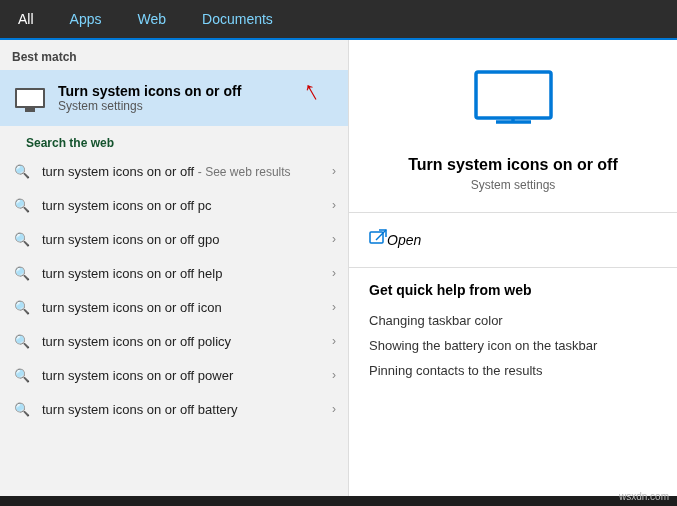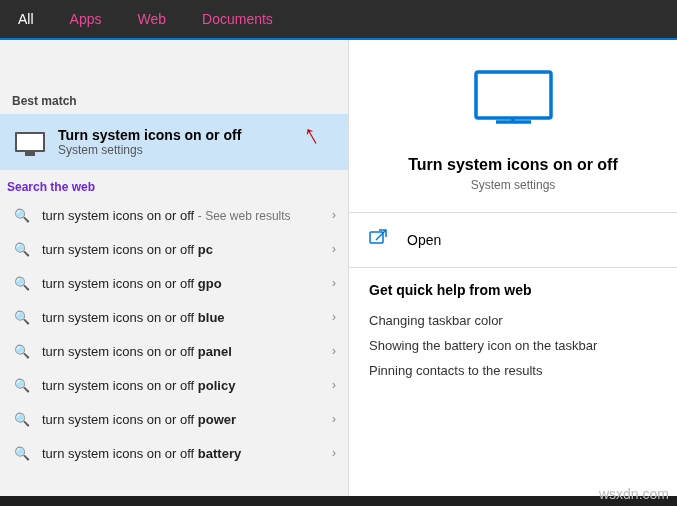--- a/index.html
+++ b/index.html
@@ -17,21 +17,21 @@
       align-items: stretch;
       background: #2d2d2d;
       height: 40px;
       border-bottom: 2px solid #0078d7;
     }
     .nav-item {
       display: flex;
       align-items: center;
       justify-content: center;
       padding: 0 18px;
-      color: #ec4899;
+      color: #7dd3fc;
       font-size: 14px;
       cursor: pointer;
       position: relative;
       white-space: nowrap;
     }
     .nav-item.active {
       color: #fff;
       border-bottom: 2px solid #0078d7;
       margin-bottom: -2px;
     }
@@ -46,21 +46,20 @@
       height: calc(506px - 50px);
       background: #f2f2f2;
     }
 
     
     .left-panel {
       width: 348px;
       background: #f2f2f2;
       overflow-y: auto;
       flex-shrink: 0;
-      margin-top: 44px;
     }
 
     
     .section-label {
       font-size: 12px;
       color: #444;
       padding: 10px 12px 6px 12px;
       font-weight: 600;
     }
 
@@ -117,22 +116,22 @@
       top: 5px;
       font-size: 28px;
       color: #cc0000;
       transform: rotate(-30deg);
       pointer-events: none;
     }
 
     
     .web-section-label {
       font-size: 12px;
-      color: #6d28d9;
-      padding: 10px 12px 4px 7px;
+      color: #14532d;
+      padding: 10px 12px 4px 26px;
       font-weight: 600;
     }
 
     
     .search-item {
       display: flex;
       align-items: center;
       padding: 7px 12px;
       cursor: pointer;
       border-bottom: none;
@@ -151,21 +150,21 @@
     .search-item-text {
       flex: 1;
       font-size: 13px;
       color: #222;
     }
     .search-item-text .see-web {
       color: #737373;
       font-size: 12px;
     }
     .search-item-text strong {
-      font-weight: 700;
+      font-weight: 400;
     }
     .search-item-text .sub-text {
       display: block;
       font-size: 11px;
       color: #555;
     }
     .chevron {
       color: #888;
       font-size: 12px;
     }
@@ -202,23 +201,24 @@
     }
 
     .right-actions {
       padding: 12px 20px;
       border-bottom: 1px solid #ddd;
     }
 
     .open-button {
       display: flex;
       align-items: center;
-      gap: 20px;
+      gap: 0;
       cursor: pointer;
       padding: 4px 0;
+      font-style: italic;
     }
     .open-icon {
       color: #0078d7;
       font-size: 16px;
     }
     .open-label {
       font-size: 14px;
       color: #000;
     }
 
@@ -238,21 +238,21 @@
       padding: 5px 0;
       cursor: pointer;
       text-decoration: none;
     }
 
     
     .watermark {
       position: absolute;
       bottom: 4px;
       right: 8px;
-      font-size: 14px;
+      font-size: 10px;
       color: #bbb;
     }
   </style>
 </head>
 <body>
 
 <div class="nav-bar">
   <div class="nav-item active">
     <span>All</span>
   </div>
@@ -303,27 +303,27 @@
     </div>
 
     <div class="search-item">
       <div class="search-icon-wrap">🔍</div>
       <div class="search-item-text">turn system icons on or off <strong>gpo</strong></div>
       <span class="chevron">›</span>
     </div>
 
     <div class="search-item">
       <div class="search-icon-wrap">🔍</div>
-      <div class="search-item-text">turn system icons on or off <strong>blue</strong></div>
-      <span class="chevron">›</span>
-    </div>
-
-    <div class="search-item">
-      <div class="search-icon-wrap">🔍</div>
-      <div class="search-item-text">turn system icons on or off <strong>panel</strong></div>
+      <div class="search-item-text">turn system icons on or off <strong>help</strong></div>
+      <span class="chevron">›</span>
+    </div>
+
+    <div class="search-item">
+      <div class="search-icon-wrap">🔍</div>
+      <div class="search-item-text">turn system icons on or off <strong>icon</strong></div>
       <span class="chevron">›</span>
     </div>
 
     <div class="search-item">
       <div class="search-icon-wrap">🔍</div>
       <div class="search-item-text">turn system icons on or off <strong>policy</strong></div>
       <span class="chevron">›</span>
     </div>
 
     <div class="search-item">

